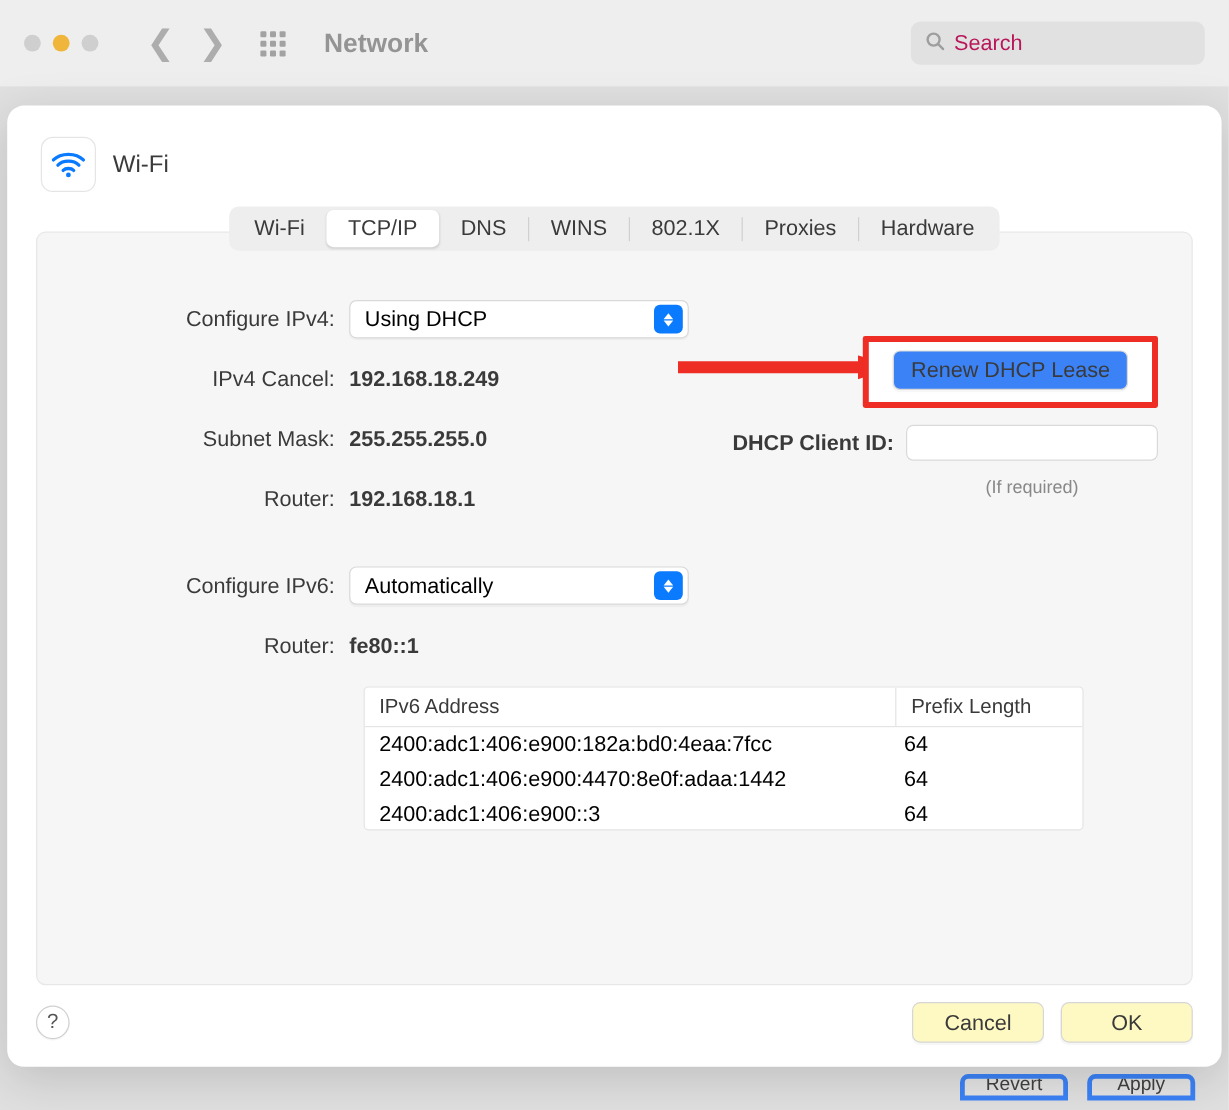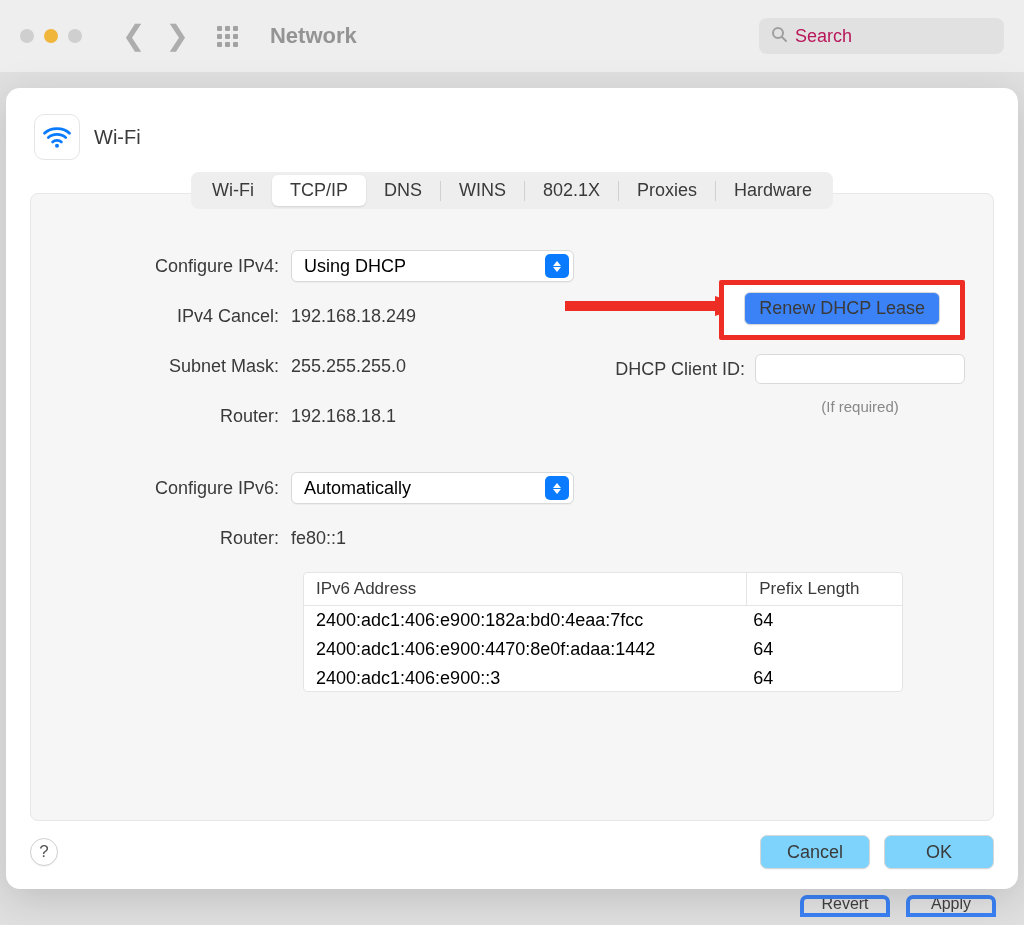--- a/index.html
+++ b/index.html
@@ -143,20 +143,21 @@
 .form-label {
   width: 230px;
   text-align: right;
   padding-right: 12px;
   font-size: 18px;
   color: #3a3a3a;
 }
 .form-value {
   font-size: 18px;
   color: #3a3a3a;
+  font-weight: bold;
 }
 .select-box {
   width: 283px;
   height: 32px;
   background: #fff;
   border: 1px solid #d9d9d9;
   border-radius: 6px;
   box-shadow: 0 1px 1px rgba(0,0,0,0.04);
   display: flex;
   align-items: center;
@@ -276,21 +277,21 @@
   font-size: 17px;
   color: #555;
   box-shadow: 0 1px 1px rgba(0,0,0,0.05);
 }
 .footer-spacer { flex: 1; }
 .footer-btn {
   min-width: 110px;
   height: 34px;
   border: 1px solid #d6d6d6;
   border-radius: 7px;
-  background: #7dd3fc;
+  background: #fef9c3;
   font-size: 18px;
   color: #3a3a3a;
   display: flex;
   align-items: center;
   justify-content: center;
   margin-left: 14px;
   box-shadow: 0 1px 1px rgba(0,0,0,0.04);
 }
 
 

